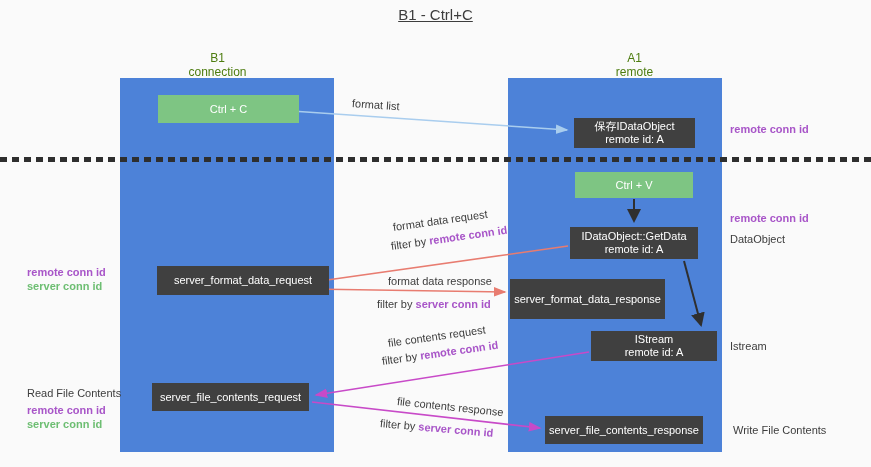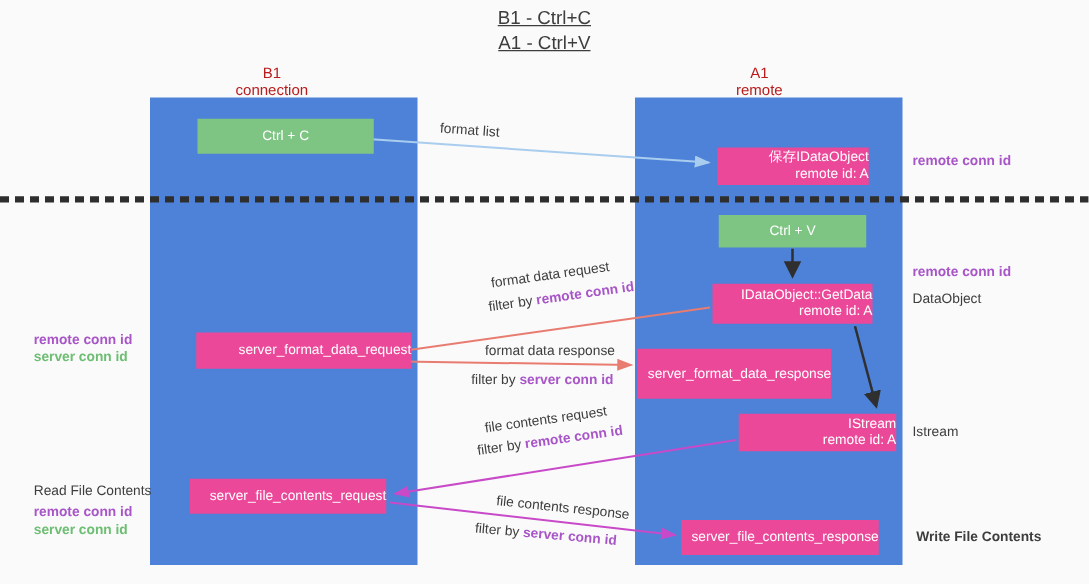--- a/index.html
+++ b/index.html
@@ -2,31 +2,31 @@
 <html><head>
 <meta charset="utf-8">
 <style>
   html,body{margin:0;padding:0;background:#fafafa;}
   .canvas{
     position:relative;width:871px;height:467px;background:#fafafa;overflow:hidden;
     font-family:"Liberation Sans",sans-serif;color:#3d3d3d;
   }
   .abs{position:absolute;}
   .title{left:0;top:5px;width:871px;text-align:center;font-size:15px;line-height:20px;color:#3d3d3d;text-decoration:underline;}
-  .hdr{font-size:12px;line-height:14px;text-align:center;color:#b91c1c;}
+  .hdr{font-size:12px;line-height:14px;text-align:center;color:#4d7c0f;}
   .hdr-left{left:150px;top:51px;width:135px;}
-  .hdr-right{left:540px;top:51px;width:135px;}
+  .hdr-right{left:567px;top:51px;width:135px;}
   .col{background:#4d82d8;}
   .col-left{left:120px;top:78px;width:214px;height:374px;}
   .col-right{left:508px;top:78px;width:214px;height:374px;}
   .dashline{left:0;top:157px;width:871px;height:5px;
     background:repeating-linear-gradient(90deg,#2e2e2e 0 7px,transparent 7px 12px);}
   .node{display:flex;flex-direction:column;align-items:center;justify-content:center;
     font-size:11px;line-height:13px;color:#fff;text-align:center;white-space:nowrap;}
-  .orange{background:#ec4899;align-items:flex-end;}
+  .orange{background:#404040;}
   .green{background:#7ec583;}
   .ctrl-c{left:158px;top:95px;width:141px;height:28px;}
   .save-obj{left:574px;top:118px;width:121px;height:30px;}
   .ctrl-v{left:575px;top:172px;width:118px;height:26px;}
   .getdata{left:570px;top:227px;width:128px;height:32px;}
   .sfdreq{left:157px;top:266px;width:172px;height:29px;}
   .sfdresp{left:510px;top:279px;width:155px;height:40px;}
   .istream-node{left:591px;top:331px;width:126px;height:30px;}
   .sfcreq{left:152px;top:383px;width:157px;height:28px;}
   .sfcresp{left:545px;top:416px;width:158px;height:28px;}
@@ -41,33 +41,32 @@
   .lbl-fdresp-filter{left:377px;top:298px;}
   .lbl-fcr{left:388px;top:337px;transform:rotate(-8deg);}
   .lbl-fcr-filter{left:382px;top:355px;transform:rotate(-8deg);}
   .lbl-fcresp{left:397px;top:395px;transform:rotate(6deg);}
   .lbl-fcresp-filter{left:380px;top:417px;transform:rotate(5deg);}
   .rci1{left:730px;top:122px;}
   .rci2{left:730px;top:211px;}
   .dataobject-lbl{left:730px;top:232px;}
   .istream-lbl{left:730px;top:339px;}
   .read-lbl{left:27px;top:386px;}
-  .write-lbl{left:733px;top:423px;font-weight:bold;}
+  .write-lbl{left:733px;top:423px;}
   .left-ids1{left:27px;top:265px;}
   .left-ids2{left:27px;top:403px;}
   svg.arrows{left:0;top:0;pointer-events:none;}
 </style>
 </head>
 <body>
 
 <div class="canvas">
 
   <div class="abs title">
     <div>B1 - Ctrl+C</div>
-    <div>A1 - Ctrl+V</div>
   </div>
 
   <div class="abs hdr hdr-left">
     <div>B1</div>
     <div>connection</div>
   </div>
   <div class="abs hdr hdr-right">
     <div>A1</div>
     <div>remote</div>
   </div>

